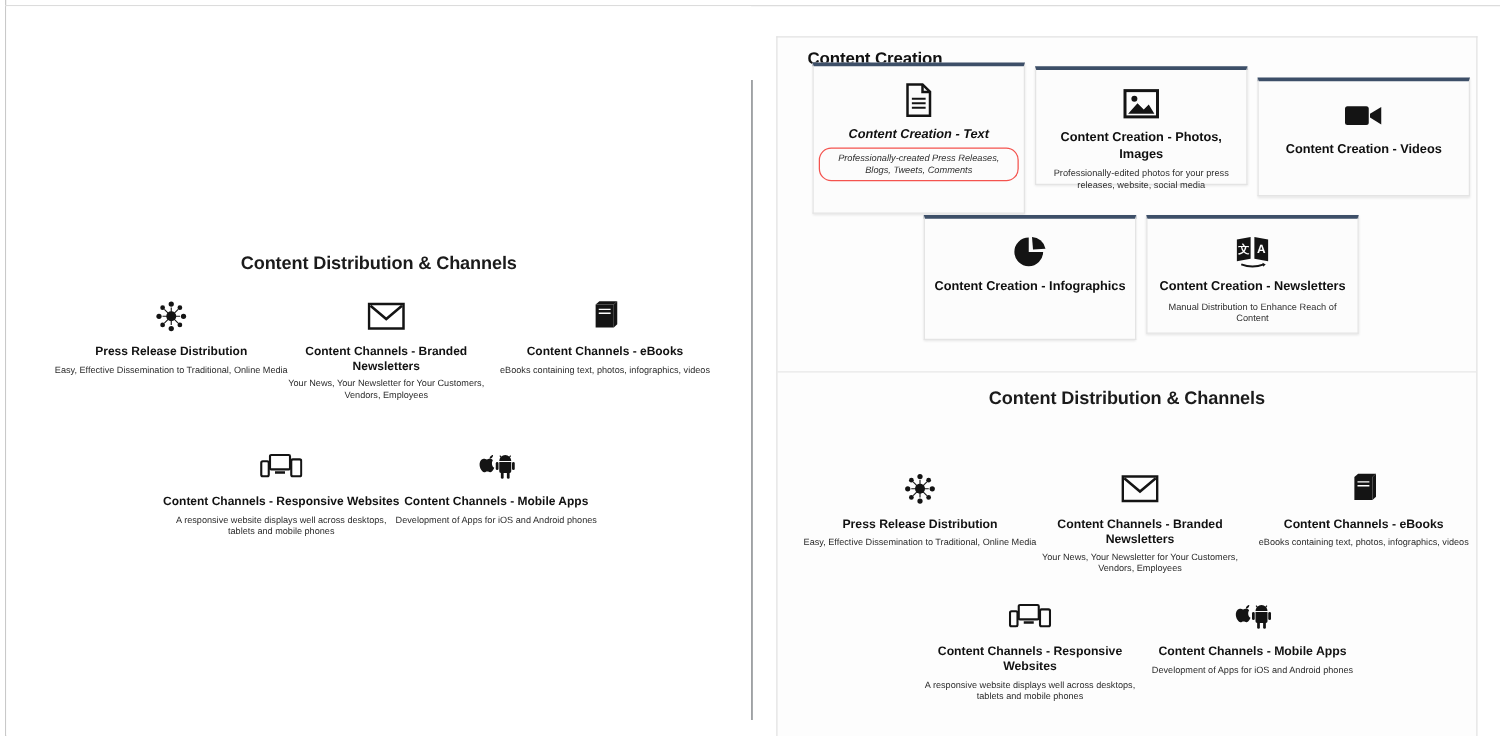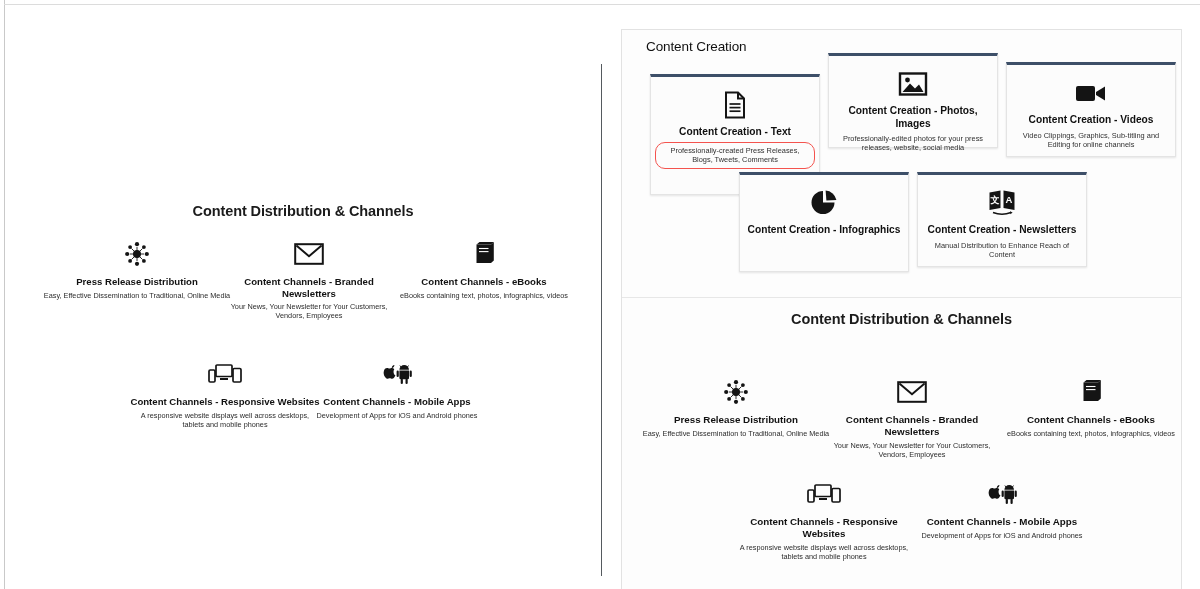--- a/index.html
+++ b/index.html
@@ -51,21 +51,21 @@
 
   
   .right-panel {
     position: absolute; left: 621px; top: 29px; width: 561px; height: 560px;
     background: #fdfdfd;
     border: 1px solid #e2e2e2;
     border-bottom: none;
   }
   .rp-section-head {
     position: absolute; left: 24px; top: 9px;
-    font-size: 13.5px; font-weight: normal; color: #111;
+    font-size: 13.5px; font-weight: bold; color: #111;
     letter-spacing: -0.1px;
   }
 
   
   .card {
     position: absolute;
     background: #fcfcfc;
     border: 1px solid #e4e4e4;
     border-top: 3px solid #3d4f68;
     box-shadow: 0 1px 2px rgba(0,0,0,0.10);
@@ -219,21 +219,21 @@
       <div class="t">Content Channels - Mobile Apps</div>
       <div class="d">Development of Apps for iOS and Android phones</div>
     </div>
 
   </div>
 
   <div class="right-panel">
 
     <div class="rp-section-head">Content Creation</div>
 
-    <div class="card highlight" style="left:28px; top:44px; width:170px; height:121px;">
+    <div class="card highlight" style="left:28px; top:20px; width:170px; height:121px;font-style:italic;">
       <span class="ico">
         <svg width="26" height="28" viewBox="0 0 26 28">
           <path d="M4 1.5 h12 l6 6 v19 h-18 z" fill="none" stroke="#141414" stroke-width="2"></path>
           <path d="M16 1.5 v6 h6" fill="none" stroke="#141414" stroke-width="2"></path>
           <g stroke="#141414" stroke-width="1.7">
             <line x1="7.5" y1="13" x2="18.5" y2="13"></line>
             <line x1="7.5" y1="16.6" x2="18.5" y2="16.6"></line>
             <line x1="7.5" y1="20.2" x2="18.5" y2="20.2"></line>
           </g>
         </svg>
@@ -255,21 +255,20 @@
     </div>
 
     <div class="card" style="left:384px; top:32px; width:170px; height:95px;">
       <span class="ico">
         <svg width="32" height="22" viewBox="0 0 32 22">
           <rect x="1" y="4" width="19" height="15" rx="2" fill="#141414"></rect>
           <path d="M21 10 L30 4.5 L30 18.5 L21 13 Z" fill="#141414"></path>
         </svg>
       </span>
       <div class="t">Content Creation - Videos</div>
-      <div class="d">Video Clippings, Graphics, Sub-titling and Editing for online channels</div>
     </div>
 
     <div class="card" style="left:117px; top:142px; width:170px; height:100px;">
       <span class="ico">
         <svg width="28" height="28" viewBox="0 0 28 28">
           <path d="M13 2 A11.5 11.5 0 1 0 24.5 13.5 L13 13.5 Z" fill="#141414"></path>
           <path d="M15.6 1.6 A11.5 11.5 0 0 1 26.4 11 L16.4 11.6 Z" fill="#141414"></path>
         </svg>
       </span>
       <div class="t">Content Creation - Infographics</div>

